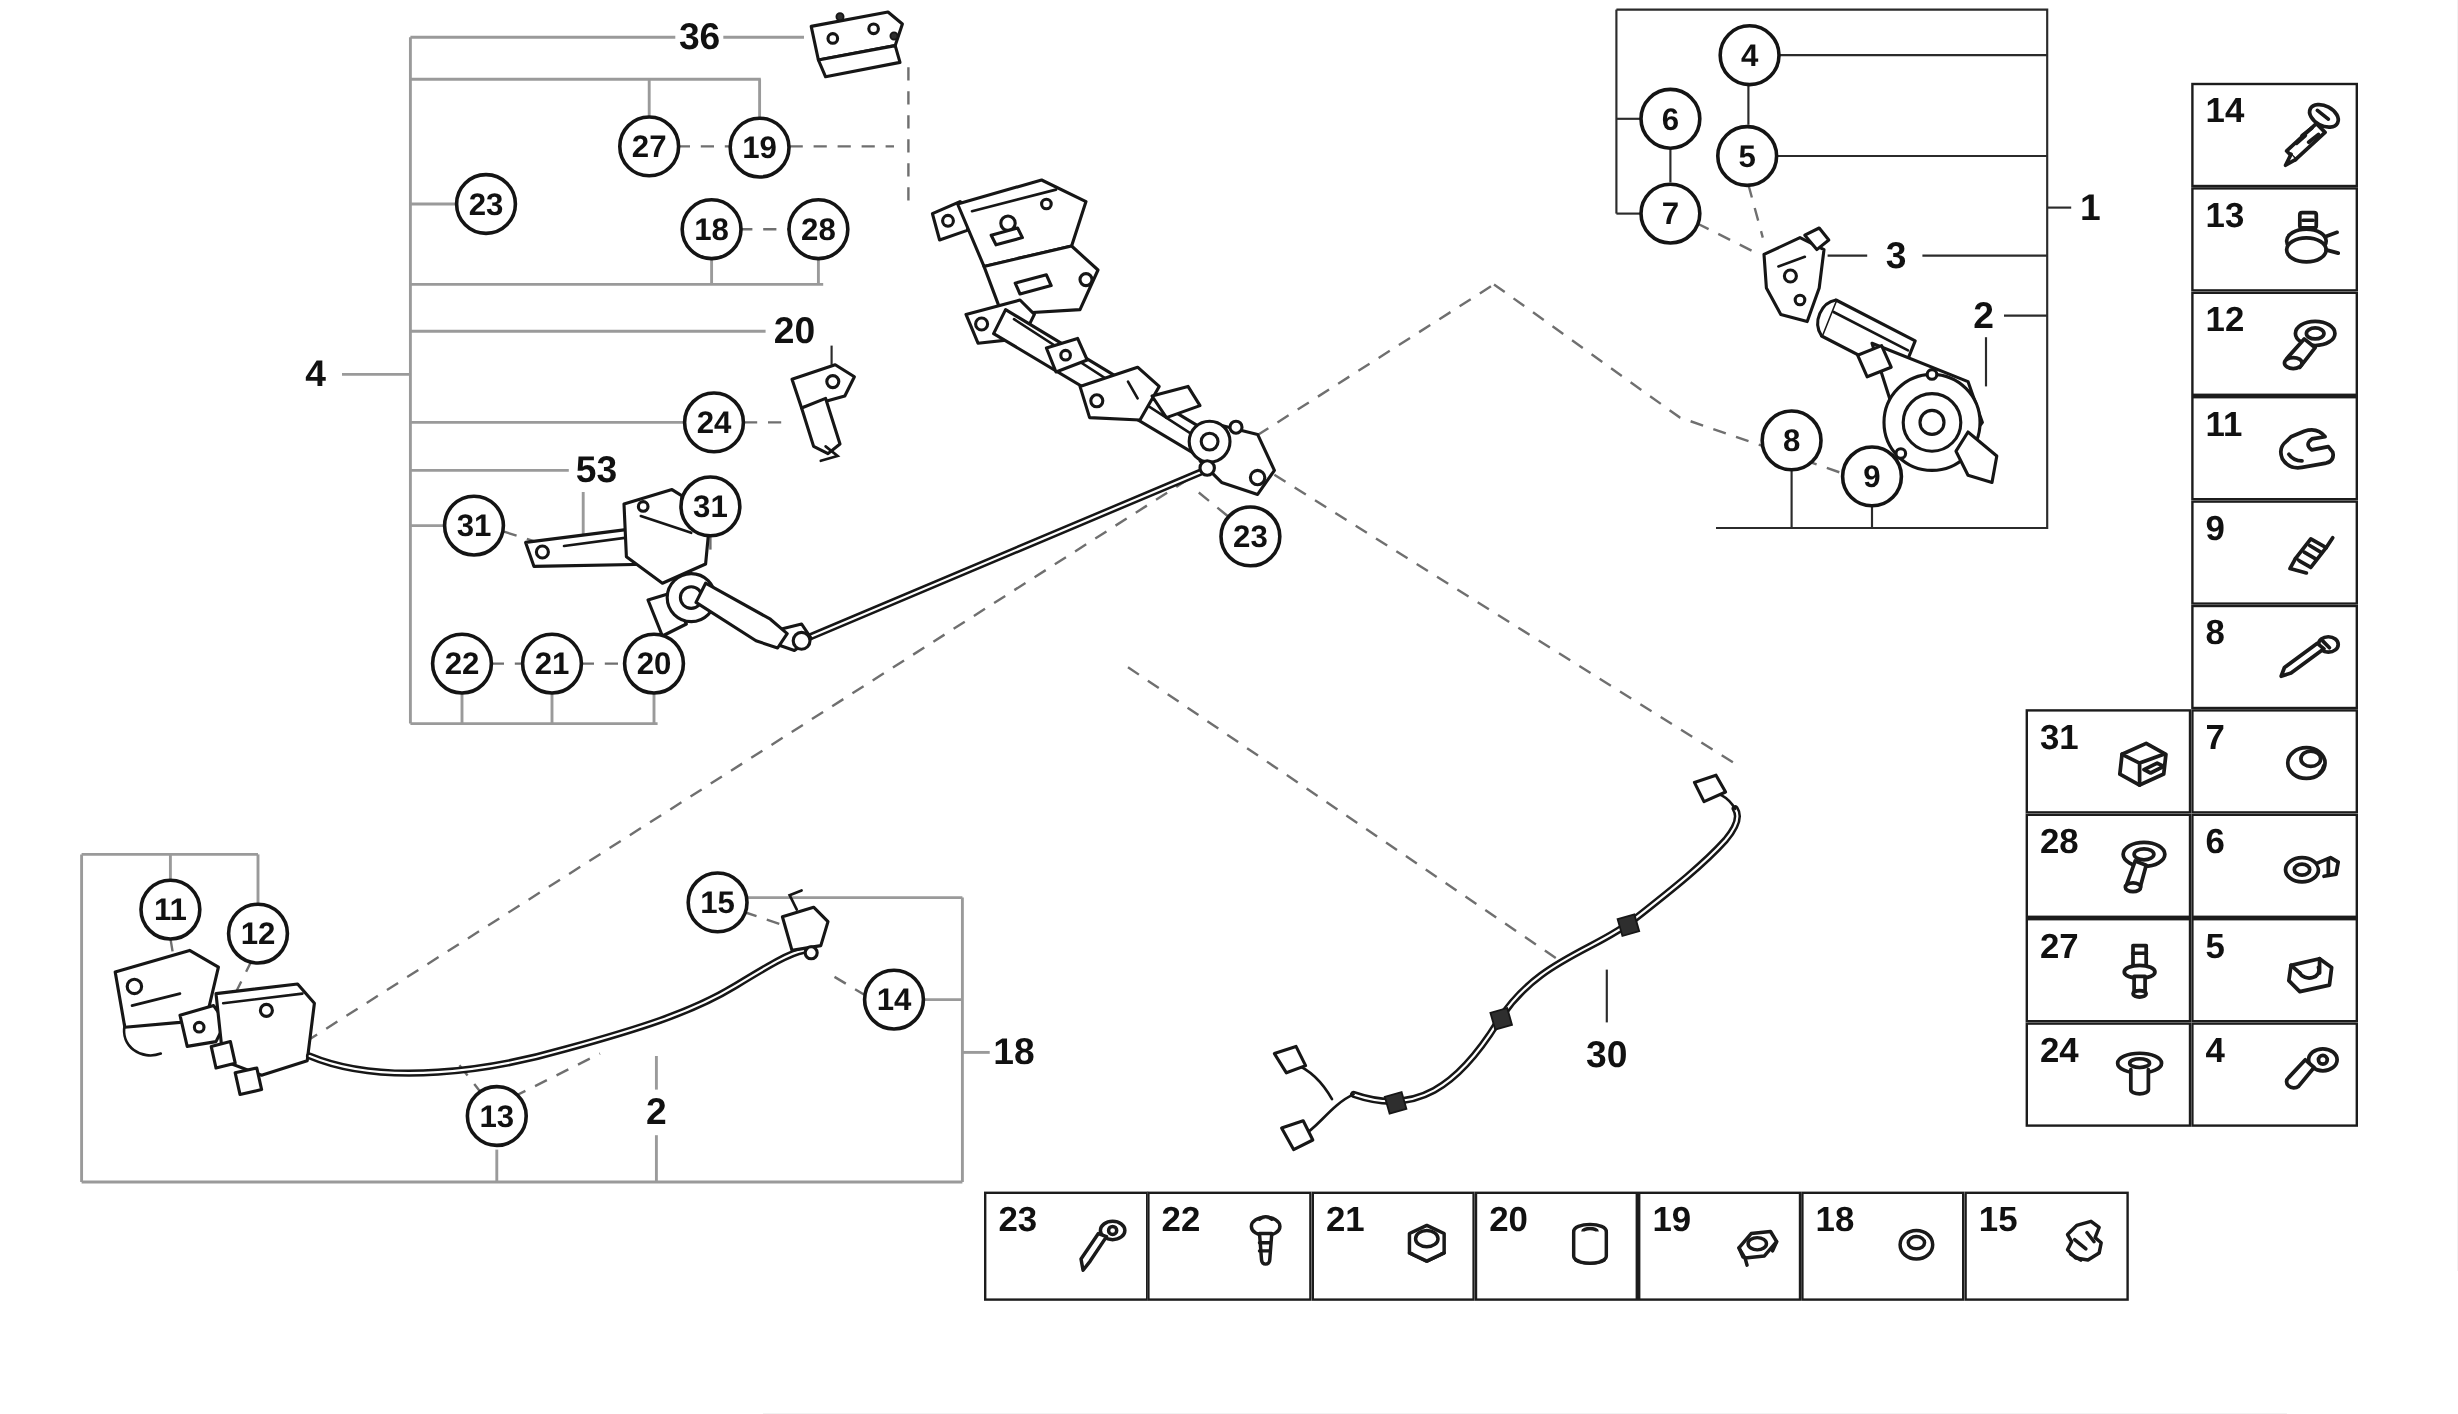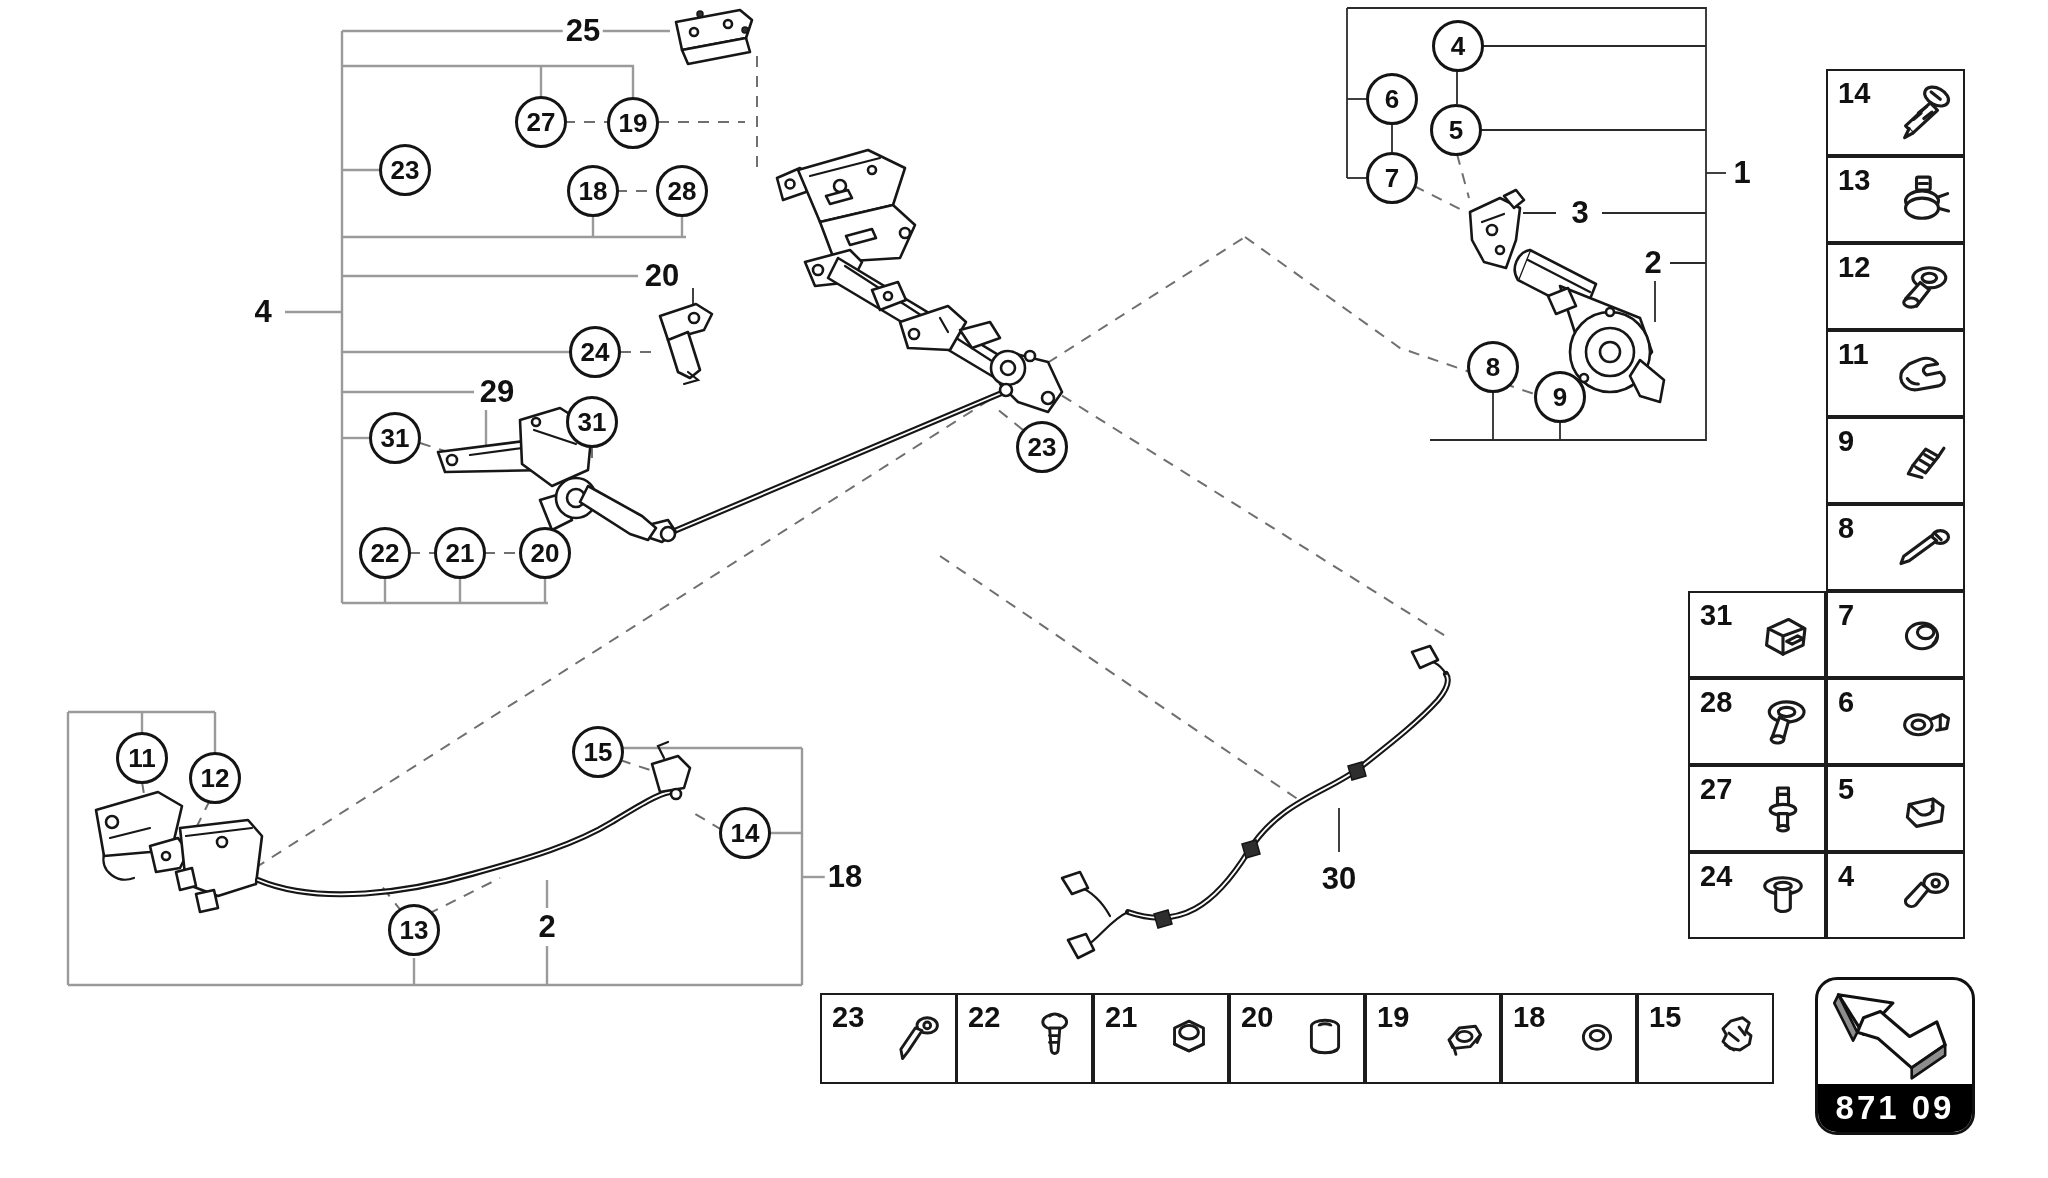--- a/index.html
+++ b/index.html
@@ -281,24 +281,24 @@
   <div class="co" style="left:1430px;top:104px">5</div>
   <div class="co" style="left:1366px;top:152px">7</div>
   <div class="co" style="left:1467px;top:341px">8</div>
   <div class="co" style="left:1534px;top:371px">9</div>
   <div class="co" style="left:116px;top:732px">11</div>
   <div class="co" style="left:189px;top:752px">12</div>
   <div class="co" style="left:572px;top:726px">15</div>
   <div class="co" style="left:719px;top:807px">14</div>
   <div class="co" style="left:388px;top:904px">13</div>
 
-  <div class="lbl" style="left:583px;top:31px">25</div>
+  <div class="lbl" style="left:583px;top:31px">36</div>
   <div class="lbl" style="left:263px;top:312px">4</div>
   <div class="lbl" style="left:662px;top:276px">20</div>
-  <div class="lbl" style="left:497px;top:392px">29</div>
+  <div class="lbl" style="left:497px;top:392px">53</div>
   <div class="lbl" style="left:1742px;top:173px">1</div>
   <div class="lbl" style="left:1580px;top:213px">3</div>
   <div class="lbl" style="left:1653px;top:263px">2</div>
   <div class="lbl" style="left:547px;top:927px">2</div>
   <div class="lbl" style="left:845px;top:877px">18</div>
   <div class="lbl" style="left:1339px;top:879px">30</div>
 
   <div class="cell" style="left:1826px;top:69px;width:139px;height:87px">
     <span class="cnum">14</span>
     <svg class="icon" width="74" height="64" viewBox="0 0 80 70">
@@ -472,23 +472,14 @@
     </svg>
   </div>
   <div class="cell" style="left:1637px;top:993px;width:137px;height:91px">
     <span class="cnum">15</span>
     <svg class="icon" width="68" height="70" viewBox="0 0 80 70">
       <path d="M36,14 l14,-4 8,6 -4,10 6,5 -2,10 -11,7 -12,-2 -8,-8 4,-8 -4,-7 z"></path>
       <path d="M34,28 l11,9 M46,21 l7,9 M30,42 l10,6"></path>
     </svg>
   </div>
 
-  <div class="badge">
-    <svg width="136" height="100" viewBox="0 0 130 95">
-      <polygon points="10,8 62,16 34,46" style="fill:#fff;stroke:#111;stroke-width:3;stroke-linejoin:round"></polygon>
-      <polygon points="34,30 50,24 78,48 104,34 112,56 80,78 48,50 28,44" style="fill:#fff;stroke:#111;stroke-width:3;stroke-linejoin:round"></polygon>
-      <polygon points="80,78 112,56 112,66 80,88" style="fill:#8d8d8d;stroke:#111;stroke-width:2.5;stroke-linejoin:round"></polygon>
-      <polygon points="10,8 28,44 24,52 6,16" style="fill:#8d8d8d;stroke:#111;stroke-width:2.5;stroke-linejoin:round"></polygon>
-    </svg>
-    <div class="band">871 09</div>
-  </div>
 
 </div>
 
 </body></html>

